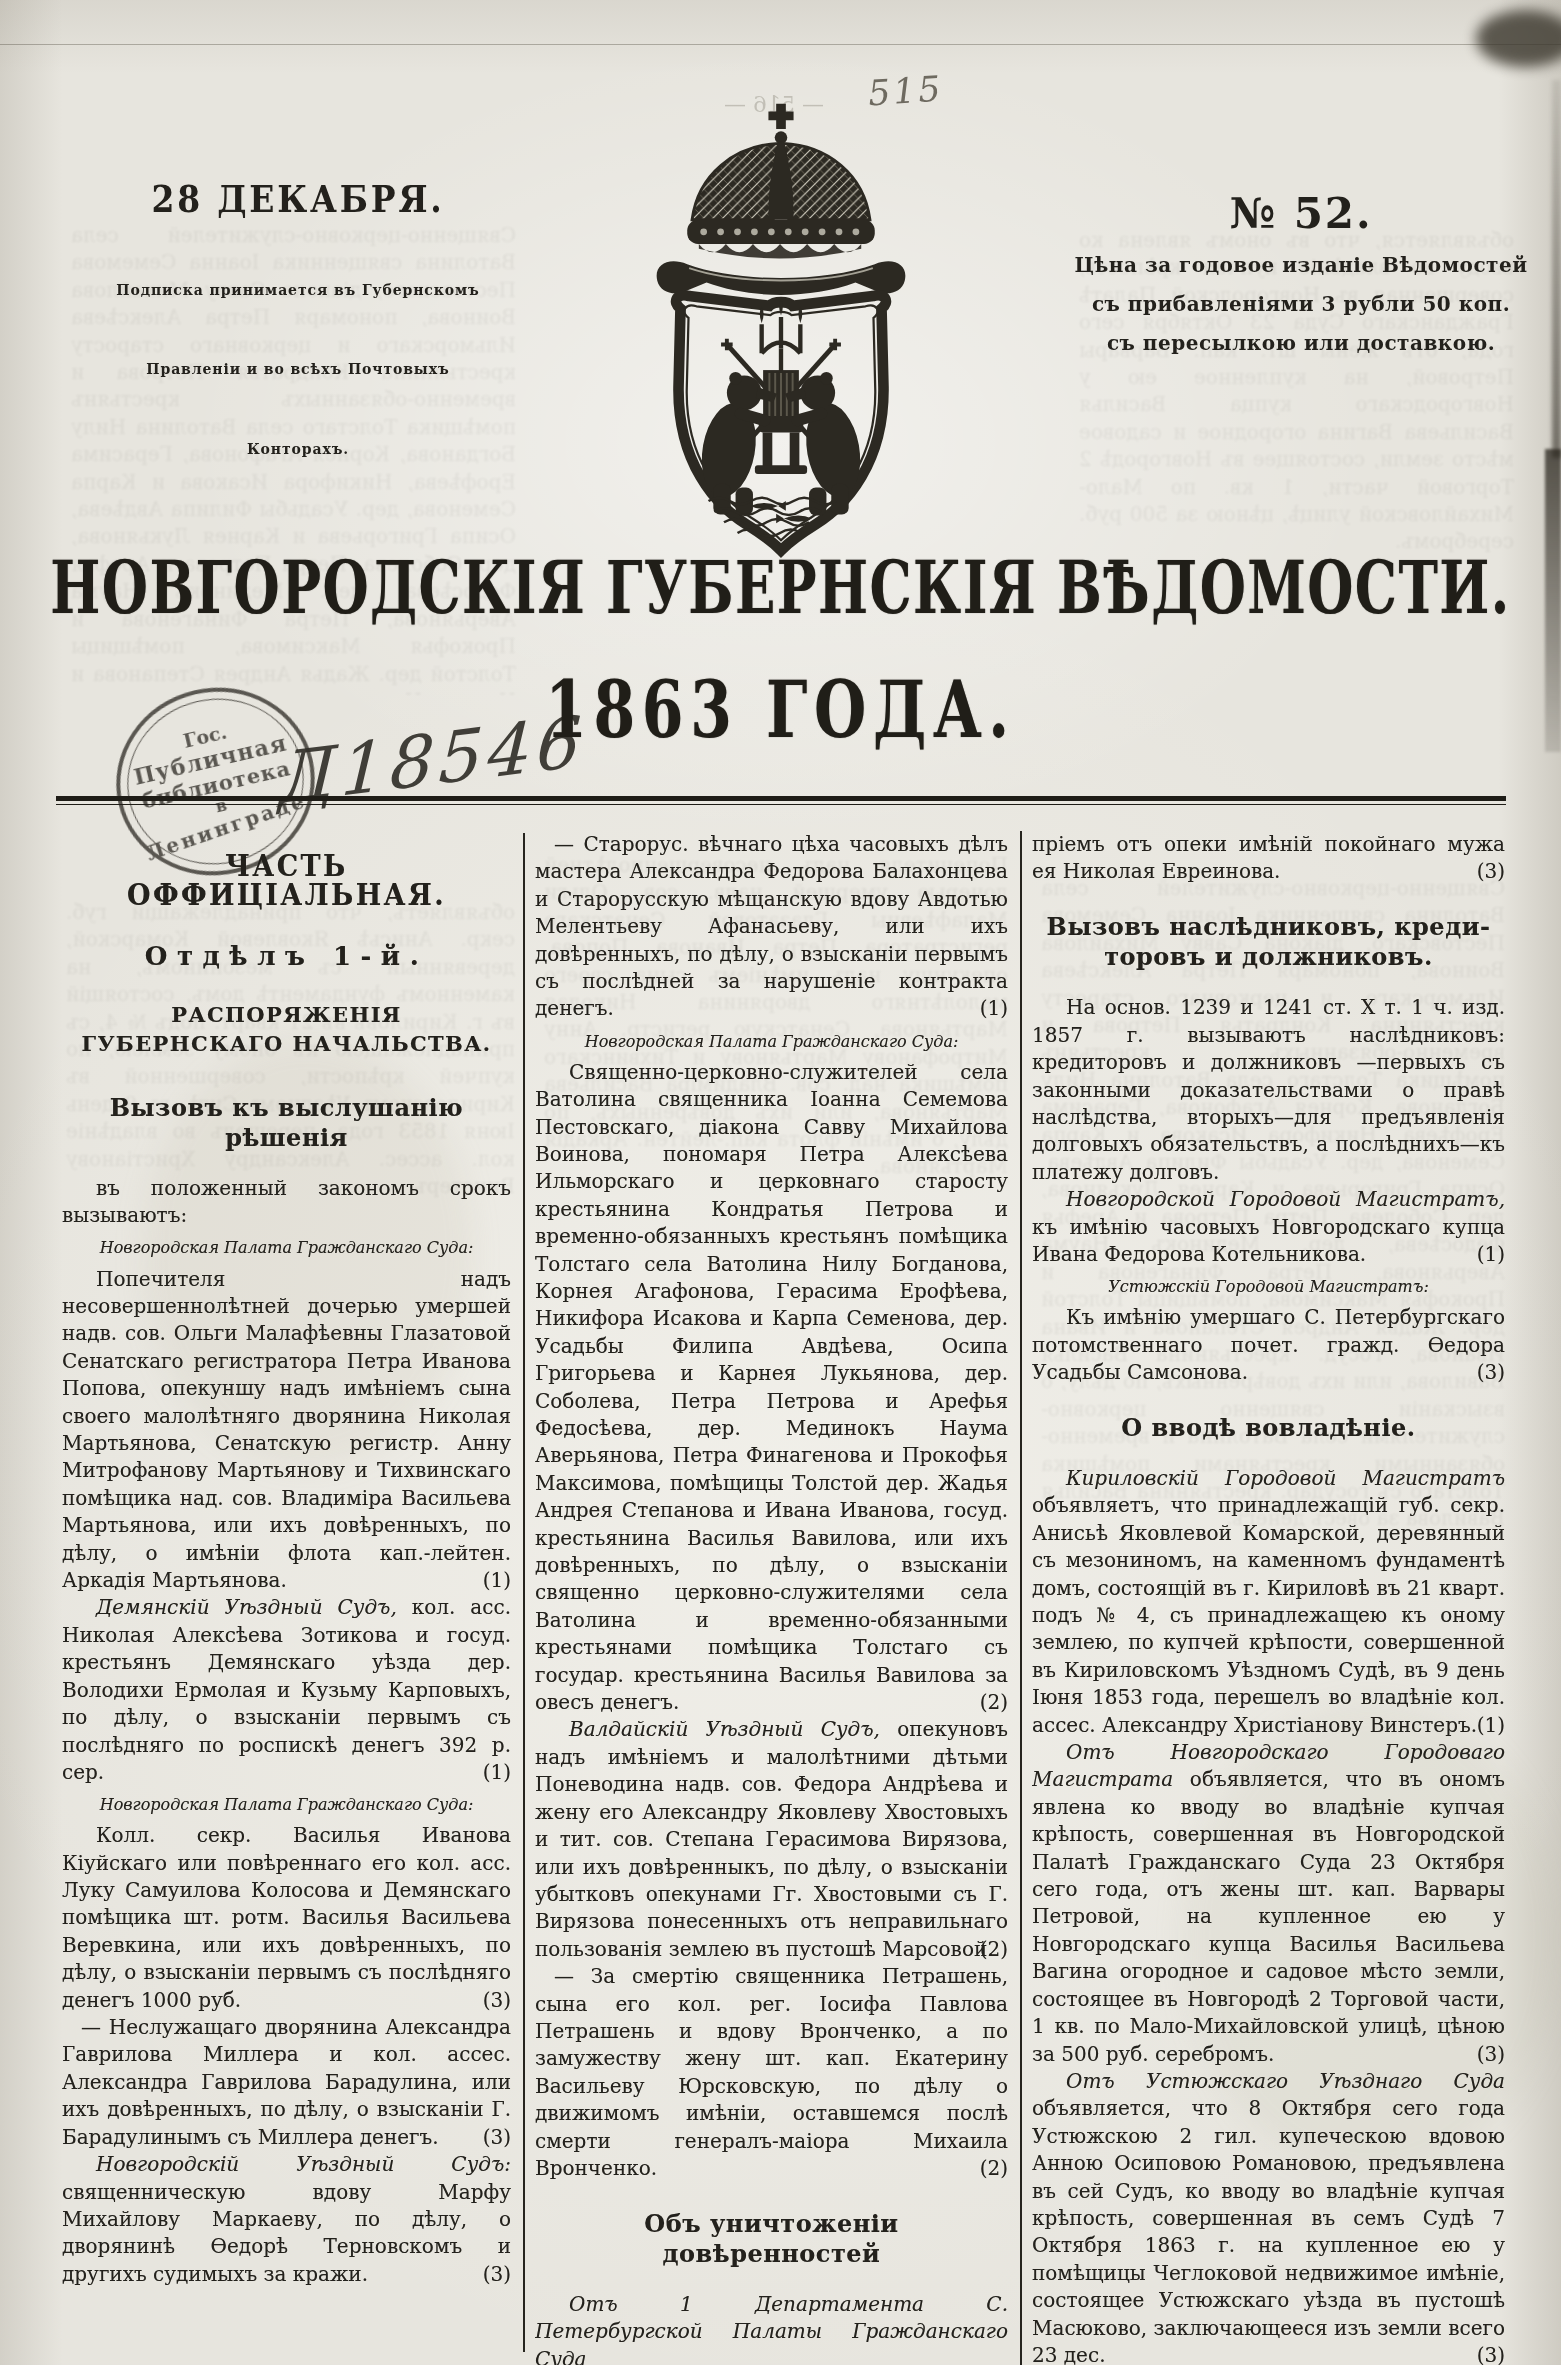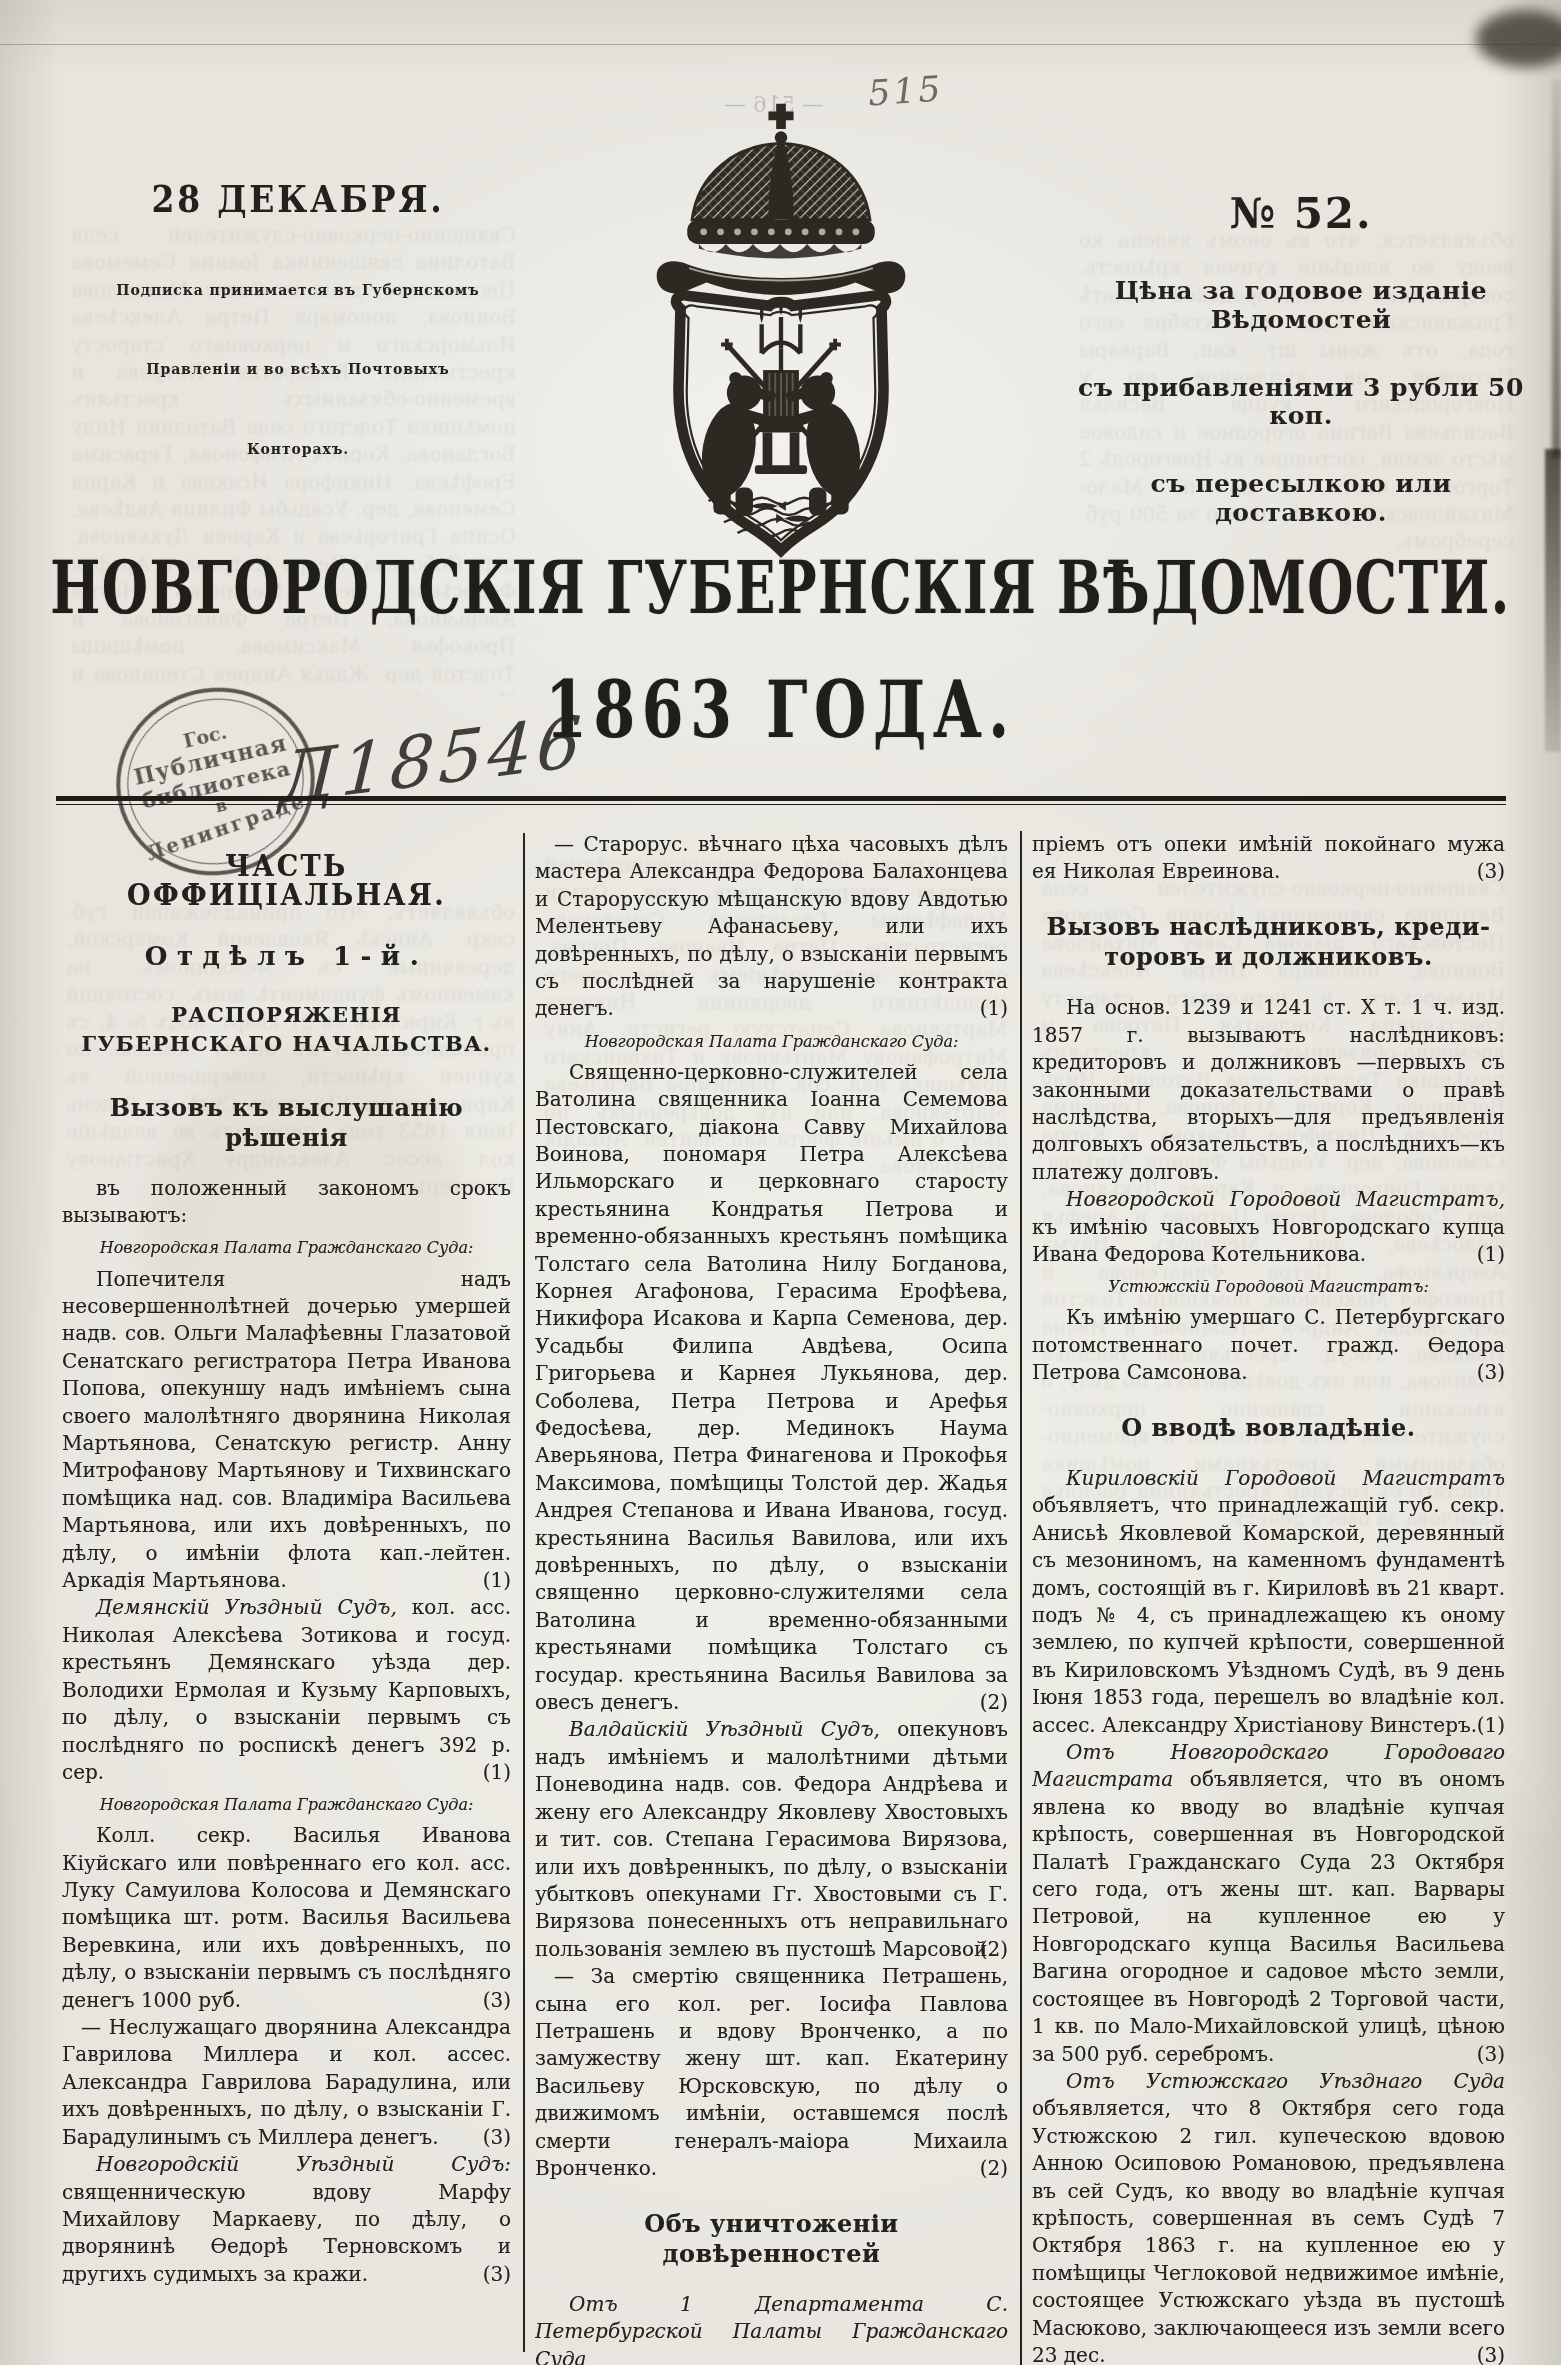--- a/index.html
+++ b/index.html
@@ -29,21 +29,21 @@
     font-size:20px;line-height:27.4px;text-align:justify;overflow:hidden;
     pointer-events:none;color:#1c1a14;
   }
 
   
   .mast-left{position:absolute;left:71px;top:180px;width:454px;text-align:center;}
   .mast-date{font-size:33px;font-weight:bold;letter-spacing:2.8px;transform:scaleY(1.12);}
   .mast-sub{font-size:14px;font-weight:bold;margin-top:64px;line-height:1.1;letter-spacing:0.9px;}
   .mast-right{position:absolute;left:1074px;top:189px;width:454px;text-align:center;}
   .mast-no{font-size:42px;font-weight:bold;letter-spacing:1.9px;}
-  .mast-price{font-size:25px;font-weight:bold;margin-top:39px;line-height:1.15;letter-spacing:0.5px;}
+  .mast-price{font-size:20px;font-weight:bold;margin-top:16px;line-height:1.15;letter-spacing:0.5px;}
 
   .pencil515{position:absolute;left:868px;top:71px;font-size:35px;color:#6e6a60;transform:rotate(-4deg);letter-spacing:2.8px;font-style:italic;}
   .ghost516{position:absolute;left:724px;top:92px;font-size:22px;color:#8a867a;opacity:.4;transform:scaleX(-1);filter:blur(0.5px);}
 
   .stamp{
     position:absolute;left:116px;top:688px;width:199px;height:187px;
     transform:rotate(-13deg);opacity:.82;filter:blur(0.2px);
   }
   .stamp-ring{
     position:absolute;inset:0;border:4.3px solid #3c3933;border-radius:50%;
@@ -276,21 +276,21 @@
     <div class="h-sec tight">Объ уничтоженіи довѣренностей</div>
     <p class="para"><span class="lead">Отъ 1 Департамента С. Петербургской Палаты Гражданскаго Суда</span></p>
   </div>
 
   <div class="col">
     <p class="para noindent"><span>пріемъ отъ опеки имѣній покойнаго мужа ея Николая Евреинова.</span><span class="ref">(3)</span></p>
     <div class="h-sec tight">Вызовъ наслѣдниковъ, креди- торовъ и должниковъ.</div>
     <p class="para"><span>На основ. 1239 и 1241 ст. X т. 1 ч. изд. 1857 г. вызываютъ наслѣдниковъ: кредиторовъ и должниковъ —первыхъ съ законными доказательствами о правѣ наслѣдства, вторыхъ—для предъявленія долговыхъ обязательствъ, а послѣднихъ—къ платежу долговъ.</span></p>
     <p class="para"><span class="lead">Новгородской Городовой Магистратъ,</span><span> къ имѣнію часовыхъ Новгородскаго купца Ивана Федорова Котельникова.</span><span class="ref">(1)</span></p>
     <div class="court">Устюжскій Городовой Магистратъ:</div>
-    <p class="para"><span>Къ имѣнію умершаго С. Петербургскаго потомственнаго почет. гражд. Ѳедора Петрова Самсонова.</span><span class="ref">(3)</span></p>
+    <p class="para"><span>Къ имѣнію умершаго С. Петербургскаго потомственнаго почет. гражд. Ѳедора Усадьбы Самсонова.</span><span class="ref">(3)</span></p>
     <div class="h-sec tight">О вводѣ вовладѣніе.</div>
     <p class="para"><span class="lead">Кириловскій Городовой Магистратъ</span><span> объявляетъ, что принадлежащій губ. секр. Анисьѣ Яковлевой Комарской, деревянный съ мезониномъ, на каменномъ фундаментѣ домъ, состоящій въ г. Кириловѣ въ 21 кварт. подъ № 4, съ принадлежащею къ оному землею, по купчей крѣпости, совершенной въ Кириловскомъ Уѣздномъ Судѣ, въ 9 день Іюня 1853 года, перешелъ во владѣніе кол. ассес. Александру Христіанову Винстеръ.</span><span class="ref">(1)</span></p>
     <p class="para"><span class="lead">Отъ Новгородскаго Городоваго Магистрата</span><span> объявляется, что въ ономъ явлена ко вводу во владѣніе купчая крѣпость, совершенная въ Новгородской Палатѣ Гражданскаго Суда 23 Октября сего года, отъ жены шт. кап. Варвары Петровой, на купленное ею у Новгородскаго купца Василья Васильева Вагина огородное и садовое мѣсто земли, состоящее въ Новгородѣ 2 Торговой части, 1 кв. по Мало-Михайловской улицѣ, цѣною за 500 руб. серебромъ.</span><span class="ref">(3)</span></p>
     <p class="para"><span class="lead">Отъ Устюжскаго Уѣзднаго Суда</span><span> объявляется, что 8 Октября сего года Устюжскою 2 гил. купеческою вдовою Анною Осиповою Романовою, предъявлена въ сей Судъ, ко вводу во владѣніе купчая крѣпость, совершенная въ семъ Судѣ 7 Октября 1863 г. на купленное ею у помѣщицы Чеглоковой недвижимое имѣніе, состоящее Устюжскаго уѣзда въ пустошѣ Масюково, заключающееся изъ земли всего 23 дес.</span><span class="ref">(3)</span></p>
   </div>
 </div>
 
 <div class="divider div1"></div>
 <div class="divider div2"></div>
 

